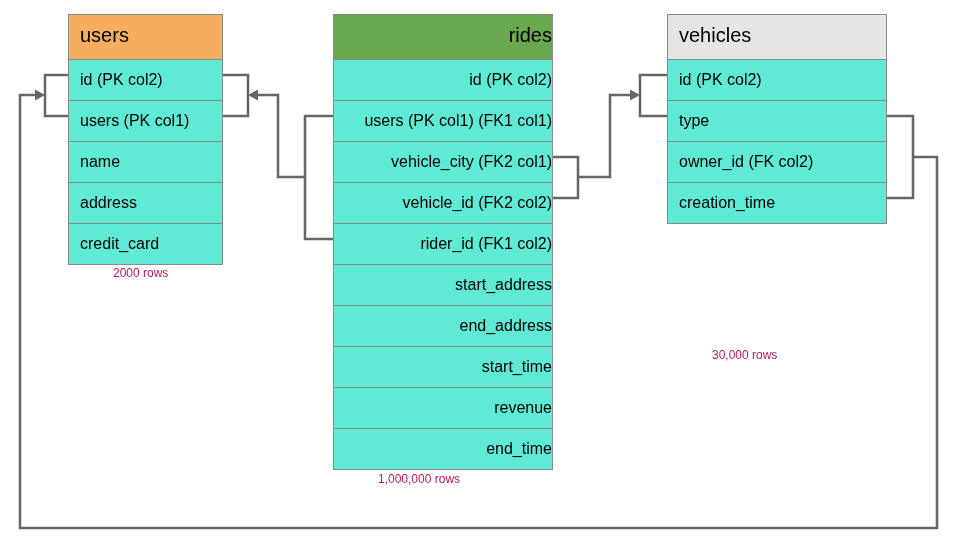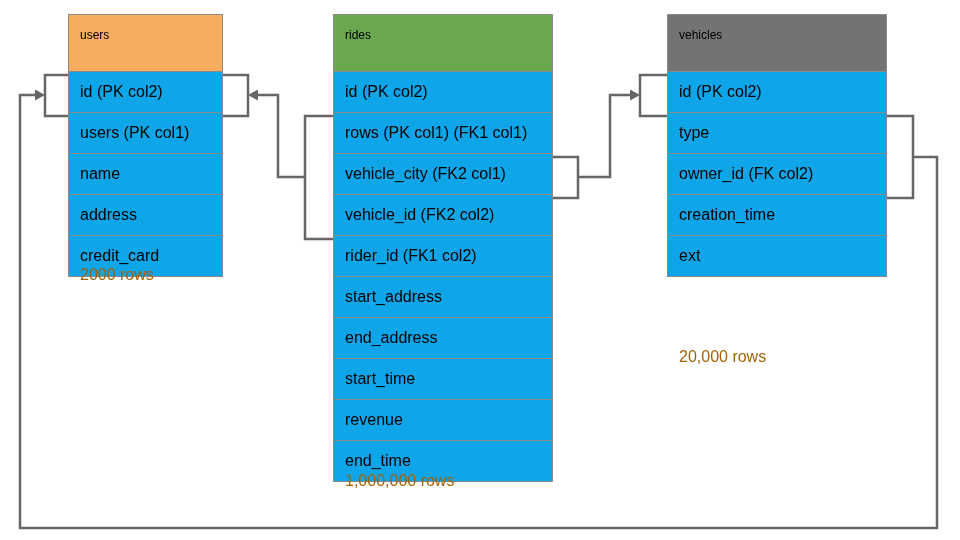--- a/index.html
+++ b/index.html
@@ -5,30 +5,30 @@
   html,body { margin:0; padding:0; background:#ffffff; }
   #canvas {
     position:relative; width:960px; height:540px; background:#ffffff;
     font-family:"Liberation Sans", sans-serif; color:#000000; overflow:hidden;
   }
   .db-table {
     position:absolute; top:14px; background:#ffffff;
     border:1px solid #8a8a8a; box-sizing:content-box;
   }
   .thead {
-    height:56px; line-height:40px; padding-left:11px;
-    font-size:12px; color:#000000;
+    height:44px; line-height:40px; padding-left:11px;
+    font-size:20px; color:#000000;
   }
   .trow {
     height:40px; line-height:40px; padding-left:11px;
-    font-size:16px; border-top:1px solid #8a8a8a; background:#0ea5e9;
+    font-size:16px; border-top:1px solid #8a8a8a; background:#5eead4;
     white-space:nowrap; overflow:hidden;
   }
   .rowcount {
-    position:absolute; font-size:16px; color:#a16207; white-space:nowrap;
+    position:absolute; font-size:12px; color:#be185d; white-space:nowrap;margin-left:33px;
   }
   #wires { position:absolute; left:0; top:0; width:960px; height:540px; pointer-events:none; }
   #wires path { fill:none; stroke-width:2.5px; }
 </style>
 </head>
 <body>
 
 <div id="canvas">
 
   <svg id="wires" viewBox="0 0 960 540" xmlns="http://www.w3.org/2000/svg">
@@ -57,38 +57,37 @@
   <div class="db-table" style="left:68px; width:153px;">
     <div class="thead" style="background-color: rgb(246, 173, 96);">users</div>
     <div class="trow">id (PK col2)</div>
     <div class="trow">users (PK col1)</div>
     <div class="trow">name</div>
     <div class="trow">address</div>
     <div class="trow">credit_card</div>
   </div>
   <div class="rowcount" style="left:80px; top:266px;">2000 rows</div>
 
-  <div class="db-table" style="left:333px; width:218px;">
+  <div class="db-table" style="left:333px; width:218px;text-align:right;">
     <div class="thead" style="background-color: rgb(106, 168, 79);">rides</div>
     <div class="trow">id (PK col2)</div>
-    <div class="trow">rows (PK col1) (FK1 col1)</div>
+    <div class="trow">users (PK col1) (FK1 col1)</div>
     <div class="trow">vehicle_city (FK2 col1)</div>
     <div class="trow">vehicle_id (FK2 col2)</div>
     <div class="trow">rider_id (FK1 col2)</div>
     <div class="trow">start_address</div>
     <div class="trow">end_address</div>
     <div class="trow">start_time</div>
     <div class="trow">revenue</div>
     <div class="trow">end_time</div>
   </div>
   <div class="rowcount" style="left:345px; top:472px;">1,000,000 rows</div>
 
   <div class="db-table" style="left:667px; width:218px;">
-    <div class="thead" style="background-color: #737373;">vehicles</div>
+    <div class="thead" style="background-color: #e5e5e5;">vehicles</div>
     <div class="trow">id (PK col2)</div>
     <div class="trow">type</div>
     <div class="trow">owner_id (FK col2)</div>
     <div class="trow">creation_time</div>
-    <div class="trow">ext</div>
   </div>
-  <div class="rowcount" style="left:679px; top:348px;">20,000 rows</div>
+  <div class="rowcount" style="left:679px; top:348px;">30,000 rows</div>
 
 </div>
 
 </body></html>

